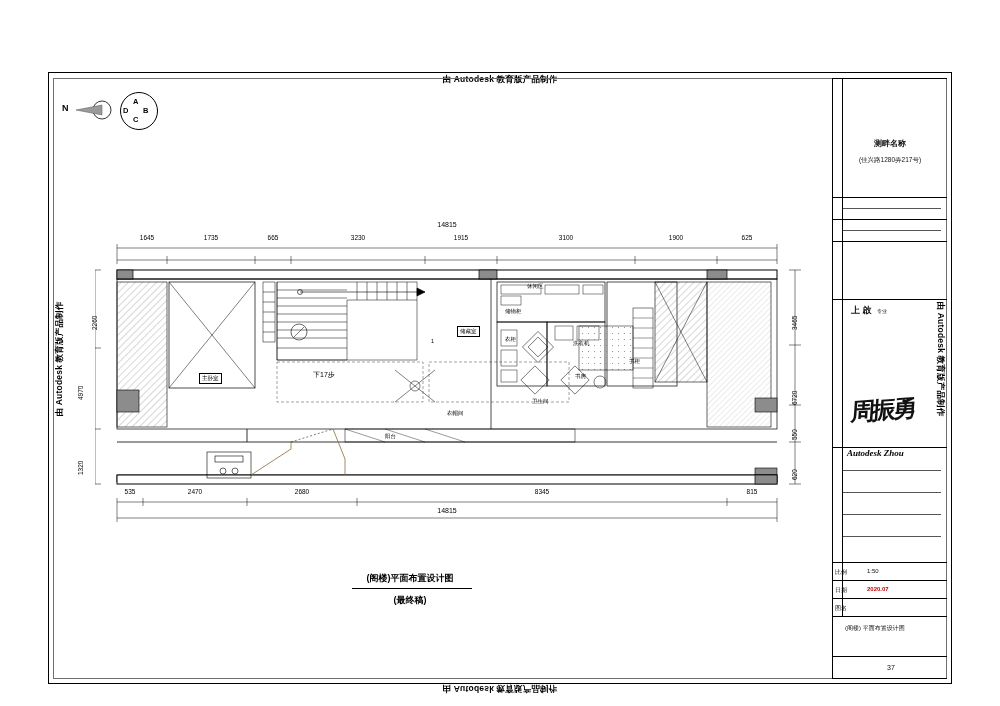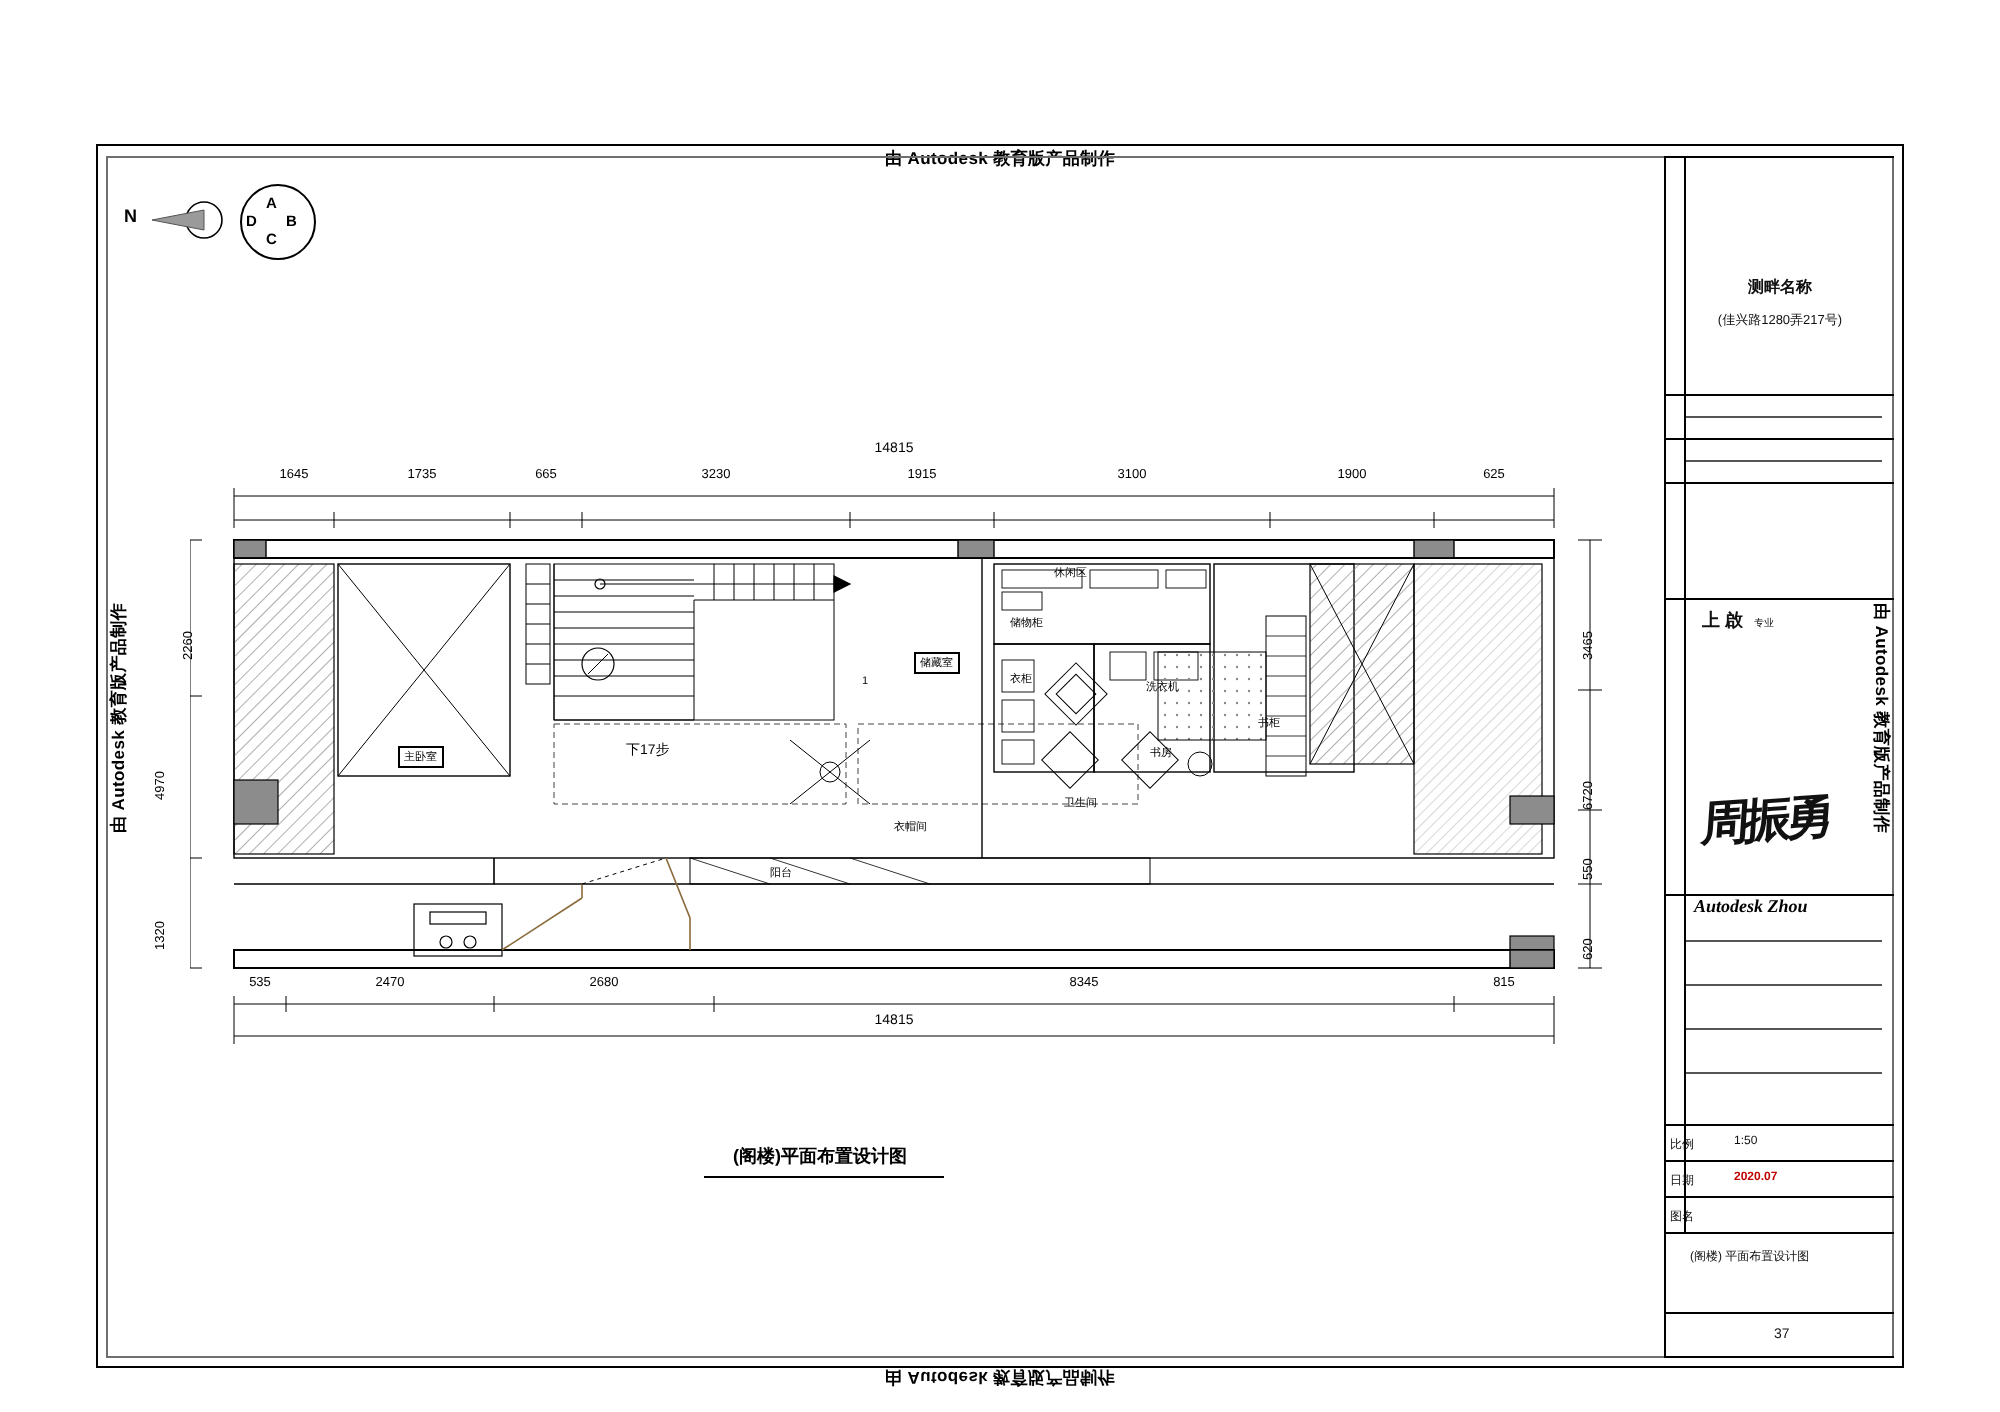--- a/index.html
+++ b/index.html
@@ -491,20 +491,21 @@
     <div class="roomlabel" style="left:410px;top:78px;">储物柜</div>
     <div class="roomlabel" style="left:410px;top:106px;">衣柜</div>
     <div class="roomlabel" style="left:437px;top:168px;">卫生间</div>
     <div class="roomlabel" style="left:478px;top:110px;">洗衣机</div>
     <div class="roomlabel" style="left:534px;top:128px;">书柜</div>
     <div class="roomlabel" style="left:290px;top:203px;">阳台</div>
   </div>
 
   <div class="cap" style="left:300px;top:572px;width:220px;">(阁楼)平面布置设计图</div>
   <div class="cap-rule" style="left:352px;top:588px;width:120px;"></div>
+  <div class="cap" style="left:300px;top:594px;width:220px;">(最终稿)</div>
 
   <div class="tb">
 
     <div class="tb-title" style="top:60px;text-align:center;">测畔名称</div>
     <div class="tb-sub" style="top:78px;">(佳兴路1280弄217号)</div>
 
     <div class="tb-row" style="top:0px;height:120px;border-top:1px solid #000;">
       <div class="tb-cell-l"></div>
     </div>
     <div class="tb-row" style="top:120px;height:22px;">

